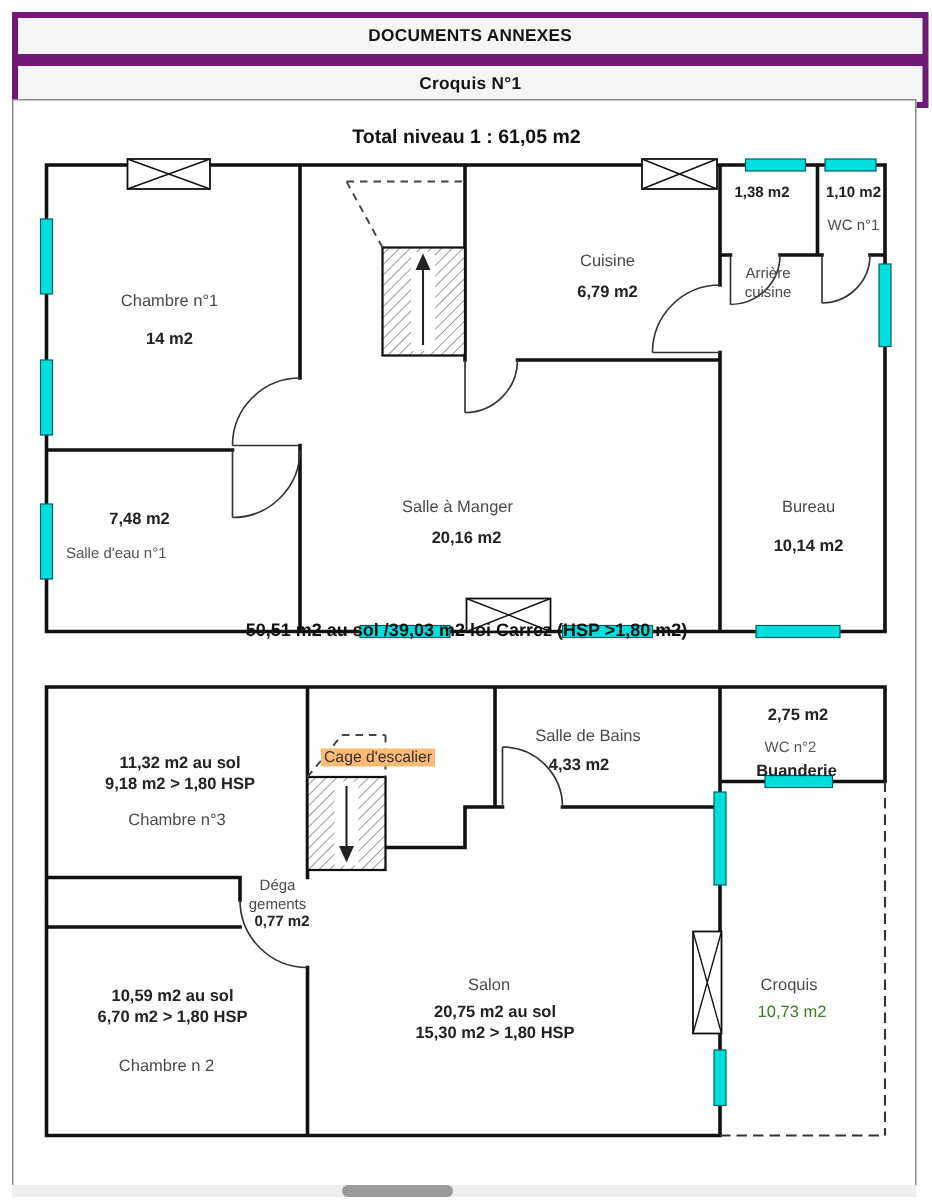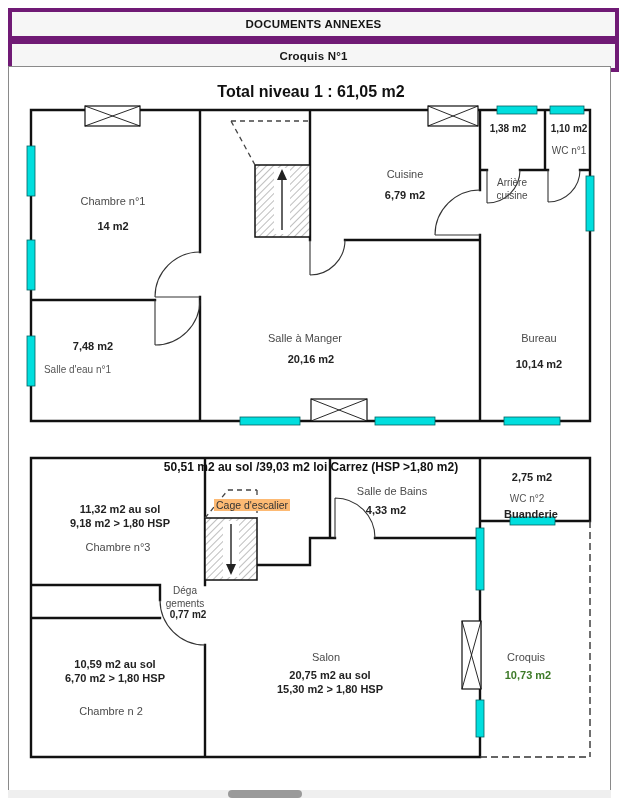--- a/index.html
+++ b/index.html
@@ -11,22 +11,22 @@
   .croquis-box{position:absolute;left:8px;top:66px;width:601px;height:723px;
     border:1px solid #8a8a8a;background:#fff;}
   svg.plan{position:absolute;left:0;top:0;}
   .lbl{position:absolute;font-size:11px;color:#222;text-align:center;line-height:1.25;
     white-space:nowrap;}
   .wrap{white-space:normal;margin-top:36px;}
   .b{font-weight:bold;}
   .gray{color:#4a4a4a;}
   .dim{color:#555;}
   .sm{font-size:10px;}
-  .title{position:absolute;font-weight:bold;font-size:16px;color:#111;text-align:center;}
-  .green{color:#3d7a28;font-weight:bold;}
+  .title{position:absolute;font-weight:bold;font-size:13px;color:#111;text-align:center;}
+  .green{color:#3d7a28;font-weight:normal;}
   .cage-lbl{position:absolute;font-size:10.5px;color:#333;background:#fdba74;padding:0 2px;
     white-space:nowrap;}
   .sb-track{position:absolute;left:8px;top:790px;width:603px;height:8px;background:#efefef;}
   .sb-thumb{position:absolute;left:220px;top:0;width:74px;height:8px;background:#9a9a9a;
     border-radius:4px;}
 </style>
 </head>
 <body>
 
 <div class="page">
@@ -124,21 +124,21 @@
         <rect x="476" y="700" width="8" height="37"></rect>
       </g>
       <g>
         <rect x="462" y="621" width="19" height="68" fill="#fff" stroke="#111" stroke-width="1.2"></rect>
         <path d="M462 621 L481 689 M462 689 L481 621" stroke="#111" stroke-width="0.9" fill="none"></path>
       </g>
     </g>
   </svg>
 
   <div class="title" style="left:136px;top:83px;width:350px">Total niveau 1 : 61,05 m2</div>
-  <div class="title" style="left:86px;top:460px;width:450px;font-size:12px">50,51 m2 au sol /39,03 m2 loi Carrez (HSP &gt;1,80 m2)</div>
+  <div class="title" style="left:86px;top:413px;width:450px;font-size:12px">50,51 m2 au sol /39,03 m2 loi Carrez (HSP &gt;1,80 m2)</div>
 
   <div class="lbl gray" style="left:63px;top:195px;width:100px">Chambre n°1</div>
   <div class="lbl b" style="left:63px;top:220px;width:100px">14 m2</div>
 
   <div class="lbl gray" style="left:355px;top:168px;width:100px">Cuisine</div>
   <div class="lbl b" style="left:355px;top:189px;width:100px">6,79 m2</div>
 
   <div class="lbl b sm" style="left:468px;top:123px;width:80px">1,38 m2</div>
   <div class="lbl gray sm wrap" style="left:482px;top:141px;width:60px">Arrière cuisine</div>
 

